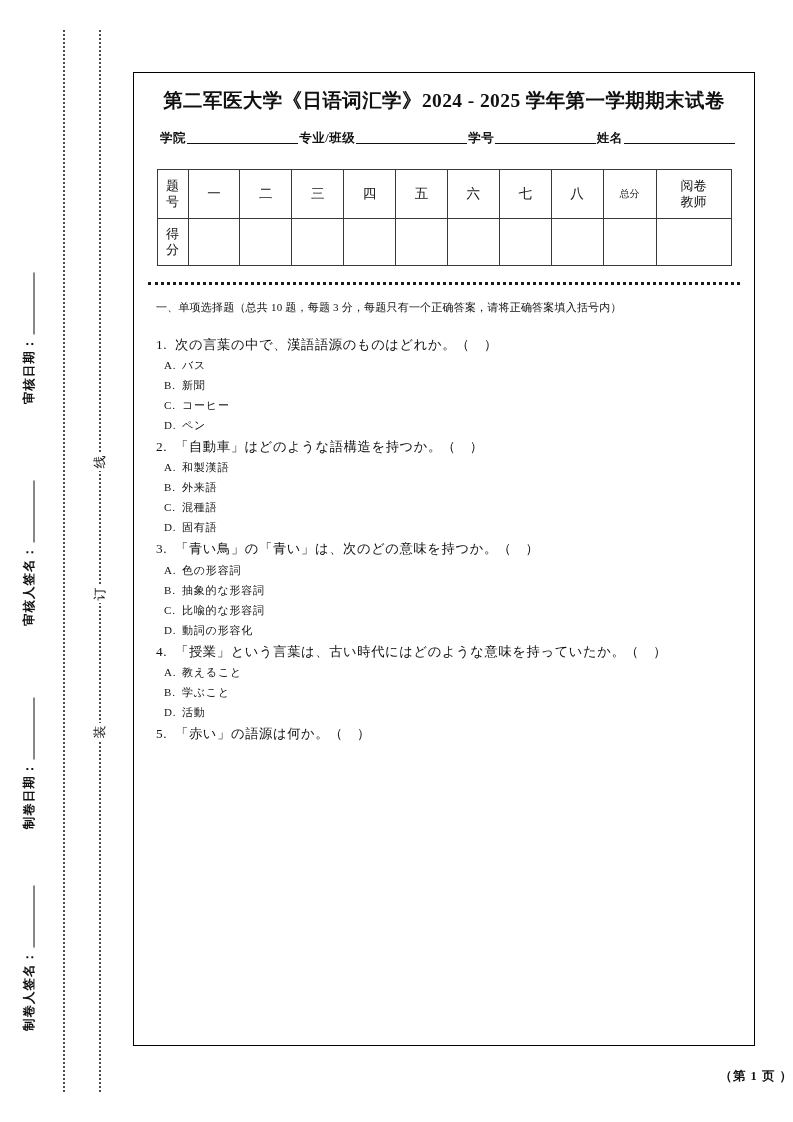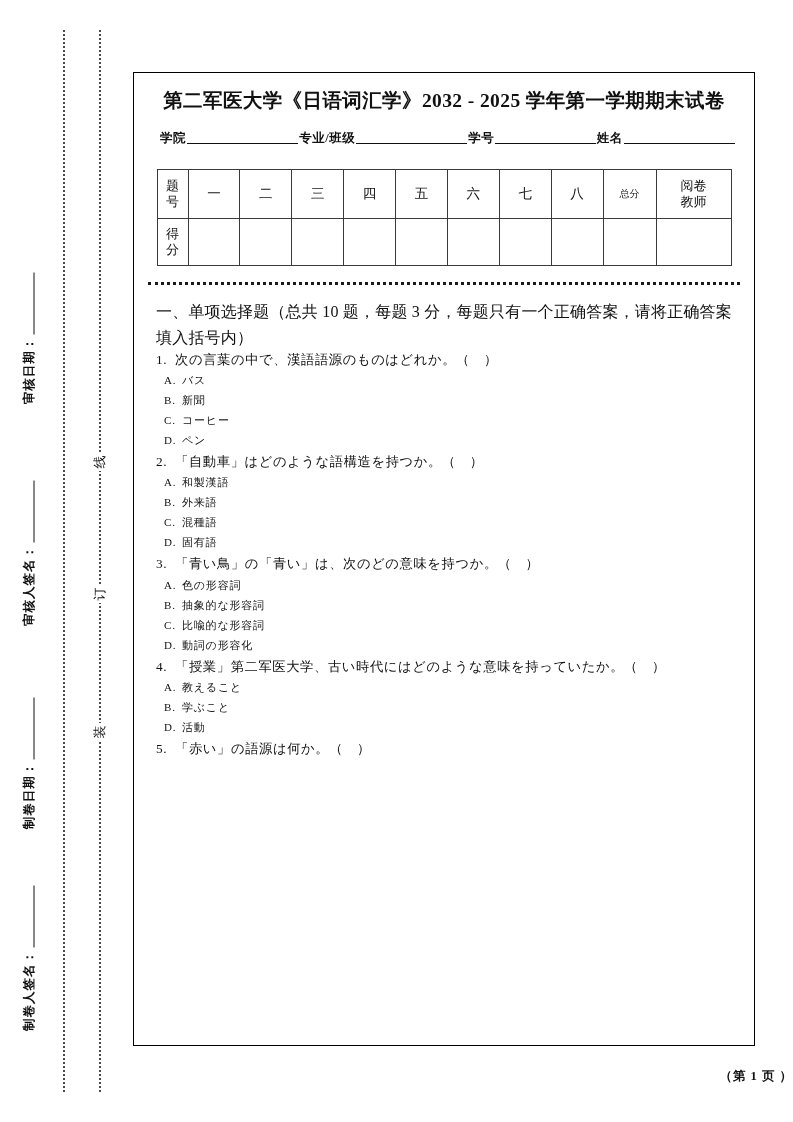--- a/index.html
+++ b/index.html
@@ -137,23 +137,23 @@
     border-top: 3px dotted #1a1a1a;
   }
 
   
   .qbody {
     margin: 14px 22px 0 22px;
     font-size: 13.3px;
     line-height: 1.0;
   }
   .section-head {
-    font-size: 16px;
+    font-size: 11px;
     line-height: 1.62;
-    margin-bottom: 2px;
+    margin-bottom: 21px;
     letter-spacing: .2px;
   }
   .question {
     margin: 0 0 9px 0;
     font-size: 13.3px;
     letter-spacing: .6px;
     white-space: nowrap;
   }
   .option {
     margin: 0 0 9px 8px;
@@ -194,21 +194,21 @@
     <span>制卷人签名：</span><span class="blank"></span>
   </div>
 
   <div class="vchar" style="top:448px;">线</div>
   <div class="vchar" style="top:580px;">订</div>
   <div class="vchar" style="top:718px;">装</div>
 </div>
 
 <div class="sheet">
 
-  <div class="exam-title">第二军医大学《日语词汇学》2032 - 2025 学年第一学期期末试卷</div>
+  <div class="exam-title">第二军医大学《日语词汇学》2024 - 2025 学年第一学期期末试卷</div>
 
   <div class="info-row">
     <span class="lbl">学院</span>
     <span class="fill w1"></span>
     <span class="lbl">专业/班级</span>
     <span class="fill w2"></span>
     <span class="lbl">学号</span>
     <span class="fill w3"></span>
     <span class="lbl">姓名</span>
     <span class="fill w4"></span>
@@ -306,21 +306,21 @@
     </div>
     <div class="option">
       <span class="olab">C.</span><span>比喩的な形容詞</span>
     </div>
     <div class="option">
       <span class="olab">D.</span><span>動詞の形容化</span>
     </div>
 
     <div class="question">
       <span>4.</span>
-      &nbsp;<span>「授業」第二军医大学、古い時代にはどのような意味を持っていたか。（　）</span>
+      &nbsp;<span>「授業」という言葉は、古い時代にはどのような意味を持っていたか。（　）</span>
     </div>
     <div class="option">
       <span class="olab">A.</span><span>教えること</span>
     </div>
     <div class="option">
       <span class="olab">B.</span><span>学ぶこと</span>
     </div>
     <div class="option">
       <span class="olab">D.</span><span>活動</span>
     </div>

